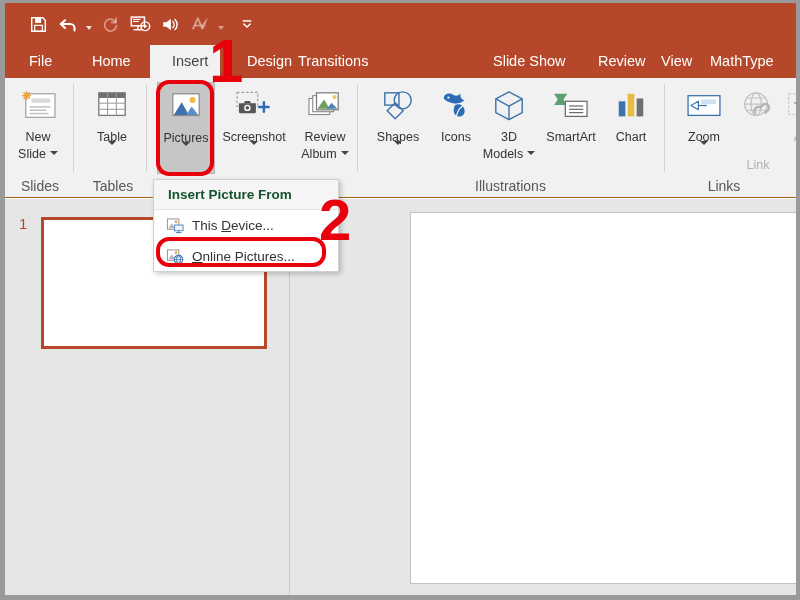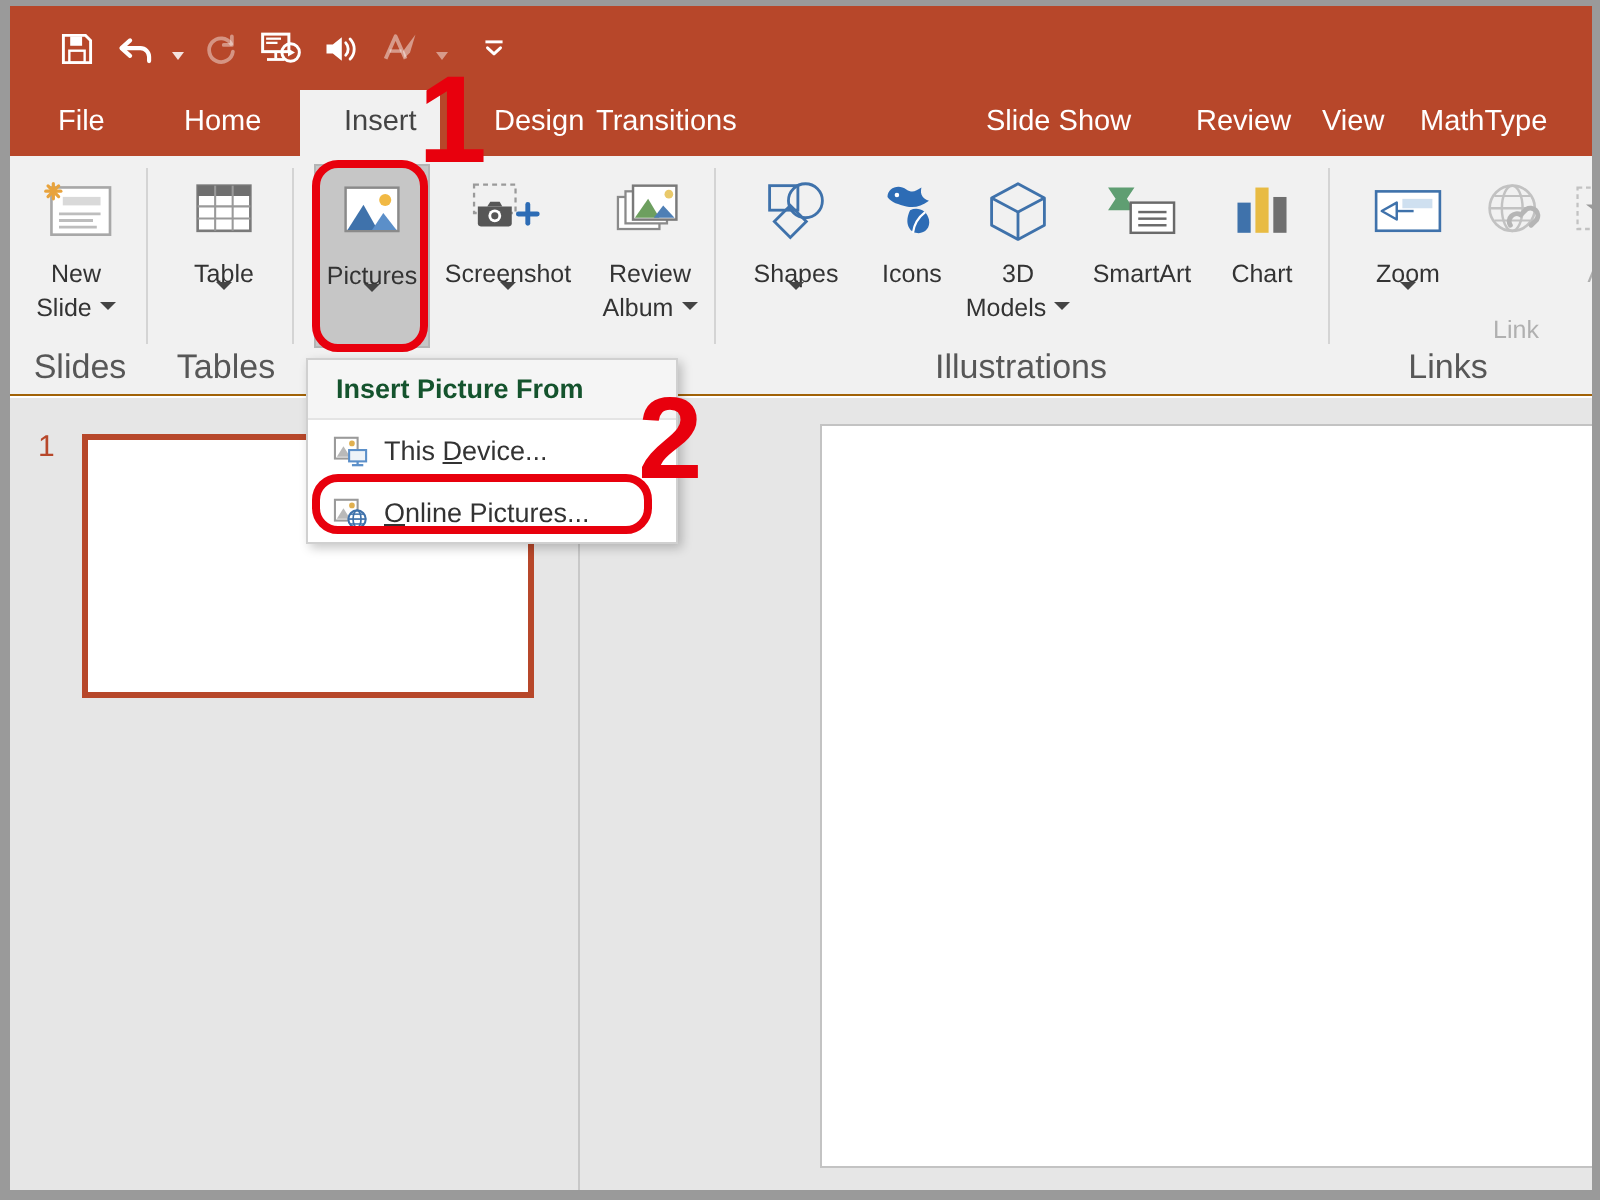--- a/index.html
+++ b/index.html
@@ -58,21 +58,21 @@
 
   
   .ribbon {
     position:absolute; left:0; top:75px; width:791px; height:120px;
     background:#f1f1f1; border-bottom:1px solid #a16207;
   }
   .grp-sep {
     position:absolute; top:6px; width:1px; height:88px; background:#d4d4d4;
   }
   .grp-label {
-    position:absolute; bottom:3px; font-size:17px; color:#575757;
+    position:absolute; bottom:3px; font-size:14px; color:#575757;
     text-align:center; white-space:nowrap;
   }
   .rb-item {
     position:absolute; top:4px; width:62px; height:92px;
     display:flex; flex-direction:column; align-items:center;
     text-align:center;
   }
   .rb-ico { height:42px; display:flex; align-items:center; justify-content:center; margin-top:3px;}
   .rb-lbl { font-size:12.5px; color:#333333; line-height:14px; margin-top:3px; white-space:nowrap;}
   .rb-lbl.dim { color:#b0b0b0; }

